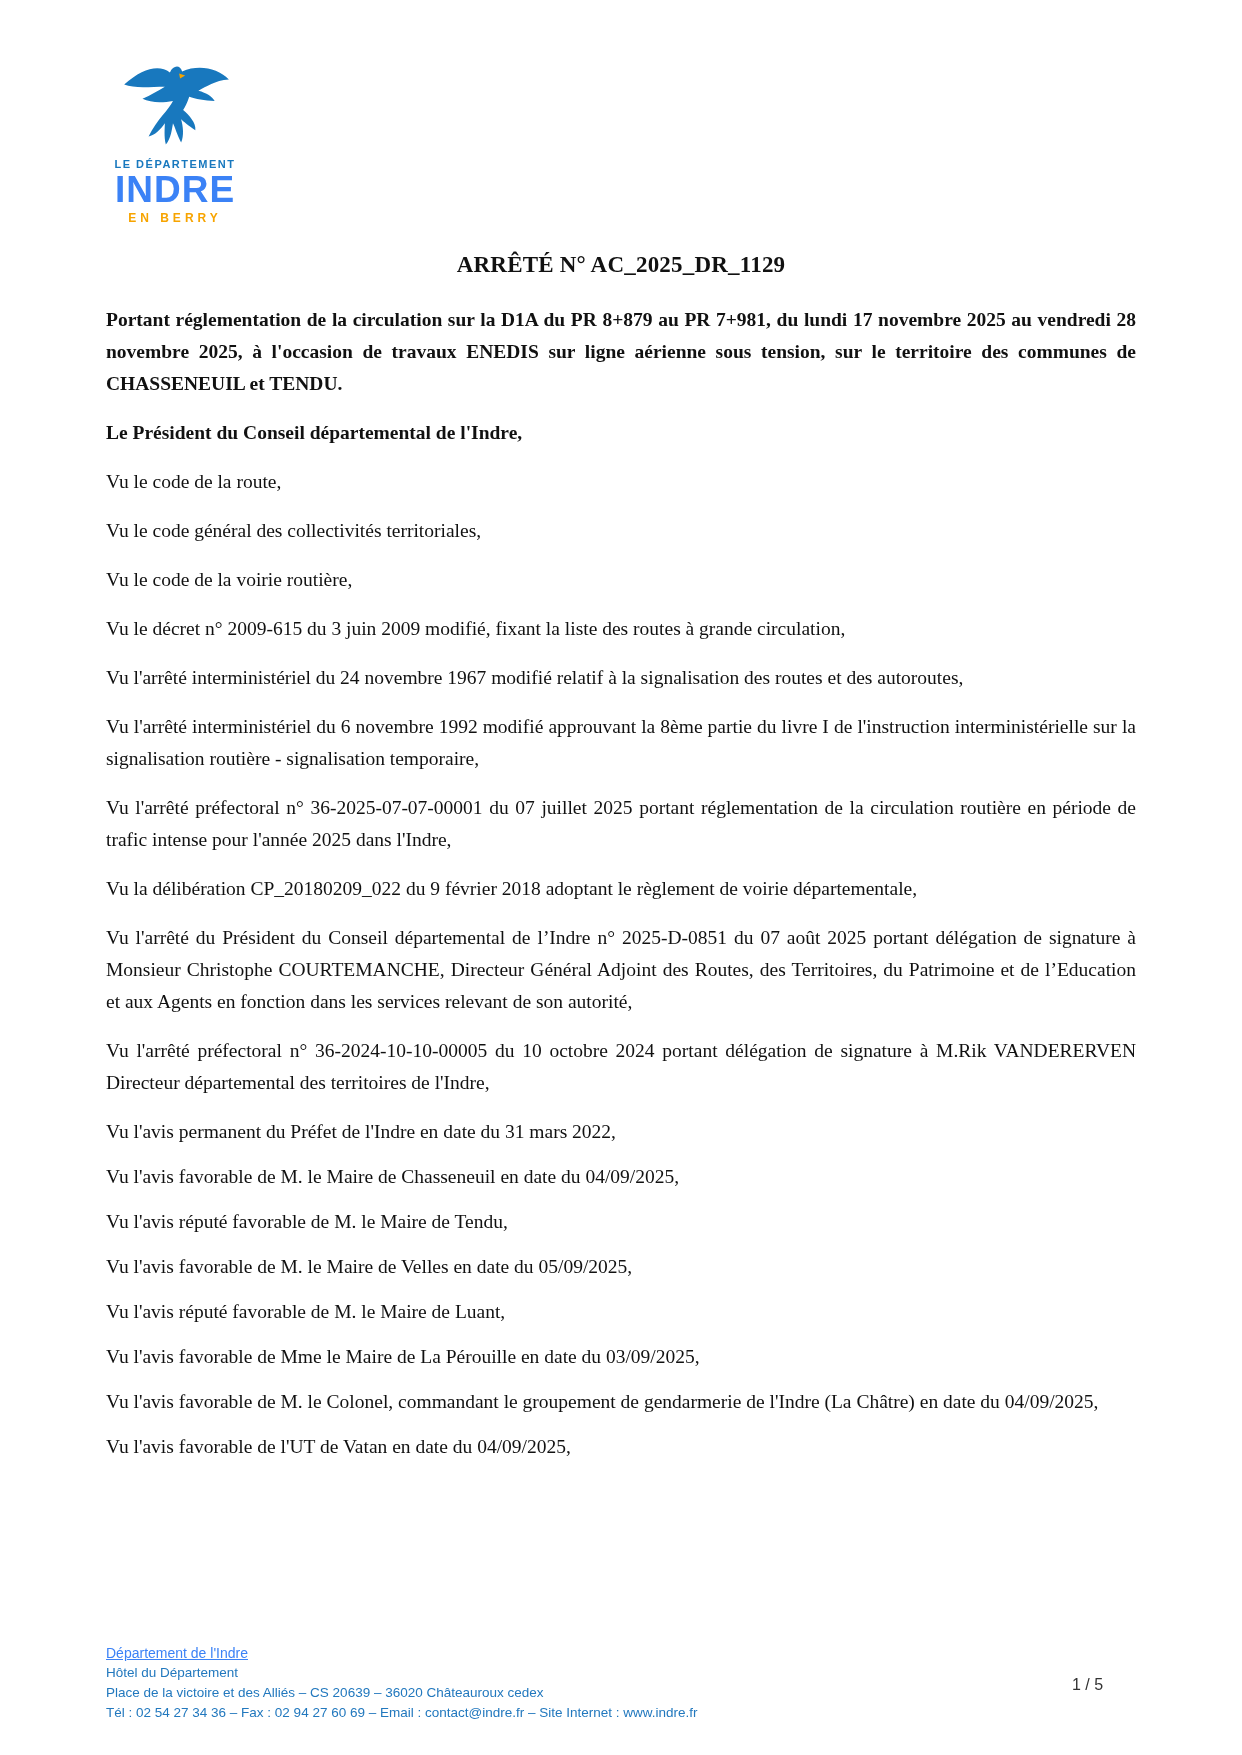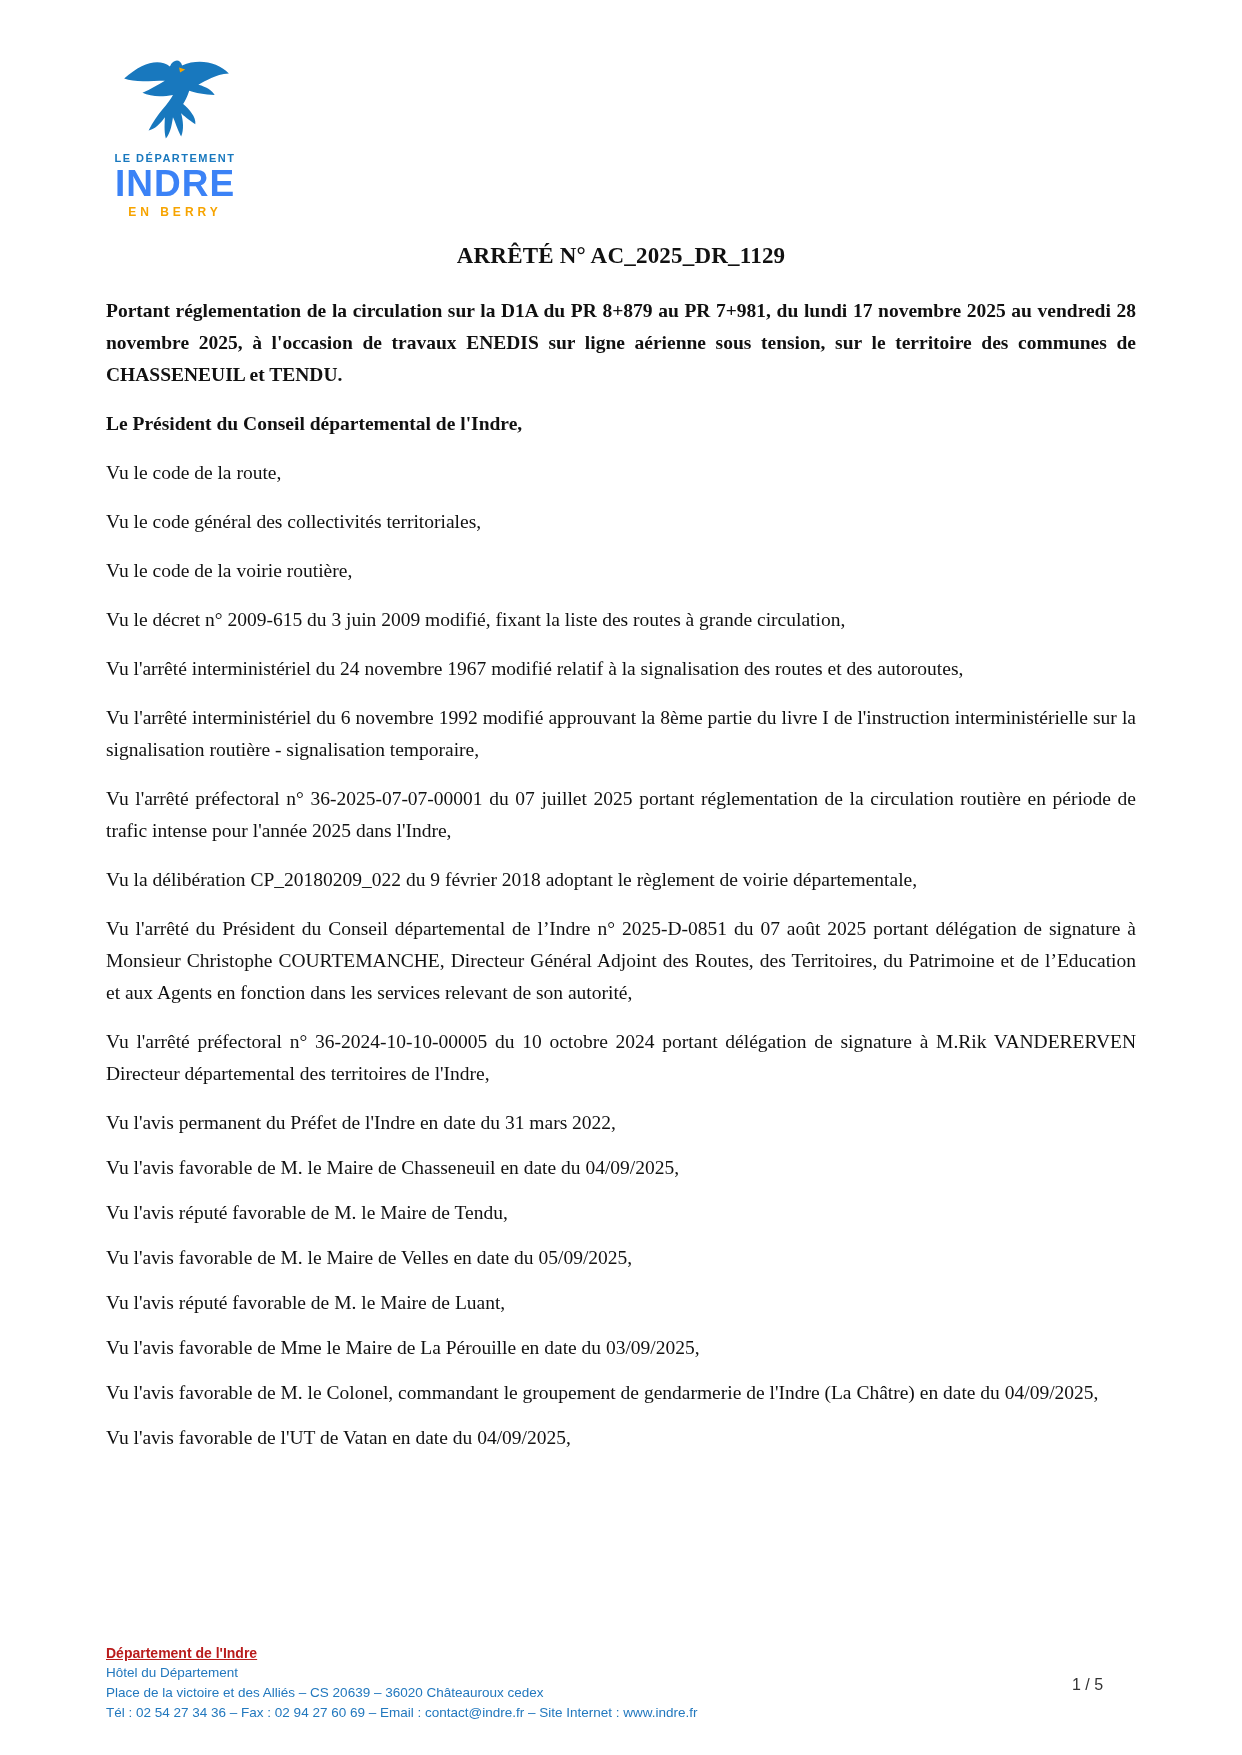--- a/index.html
+++ b/index.html
@@ -7,21 +7,21 @@
     position:relative;
     width:1242px; height:1755px;
     background:#ffffff;
     font-family:"Liberation Serif", serif;
     color:#111111;
     overflow:hidden;
   }
 
   
   .logo {
-    position:absolute; top:54px; left:110px; width:130px;
+    position:absolute; top:60px; left:110px; width:130px;
     display:flex; flex-direction:column; align-items:center;
     font-family:"Liberation Sans", sans-serif;
     text-align:right;
   }
   .logo svg { width:122px; height:96px; display:block; }
   .logo .dep {
     font-size:11px; font-weight:bold; letter-spacing:1.5px;
     color:#1878BE; margin-top:2px; white-space:nowrap;
   }
   .logo .indre {
@@ -32,38 +32,38 @@
     font-size:12px; font-weight:bold; letter-spacing:4px;
     color:#F7A400; margin-top:3px; white-space:nowrap;
   }
 
   
   .content {
     position:absolute; top:240px; left:106px; width:1030px;
   }
   .doc-title {
     text-align:center; font-weight:bold; font-size:23px;
-    margin:3px 0 26px 0; letter-spacing:0.2px;
+    margin:12px 0 26px 0; letter-spacing:0.2px;
   }
   .para {
     font-size:19.5px; line-height:32px;
     text-align:justify; margin:0 0 17px 0;
   }
   .para.bold { font-weight:bold; }
   .para.tight { margin-bottom:13px; }
 
   
   .footer {
     position:absolute; left:106px; top:1643px;
     font-family:"Liberation Sans", sans-serif;
     font-size:13.5px; line-height:20px;
     color:#2278BE;
   }
   .footer .org {
-    font-weight:bold; text-decoration:underline; color:#b91c1c;
+    font-weight:normal; text-decoration:underline; color:#3b82f6;
     font-size:14px;
   }
   .page-number {
     position:absolute; left:1072px; top:1676px;
     font-family:"Liberation Sans", sans-serif;
     font-size:16px; color:#333333;
   }
 </style>
 </head>
 <body>

